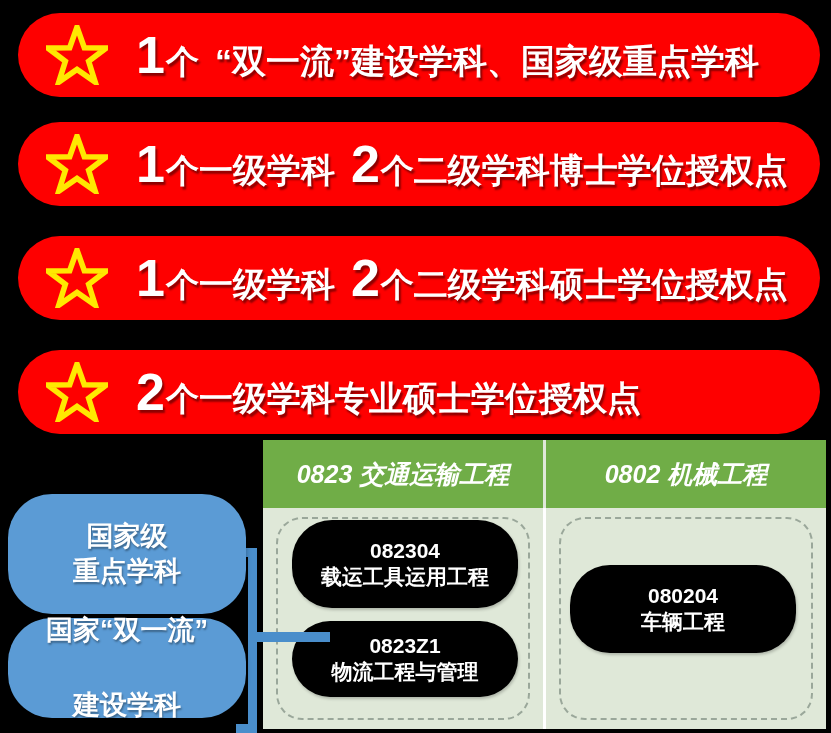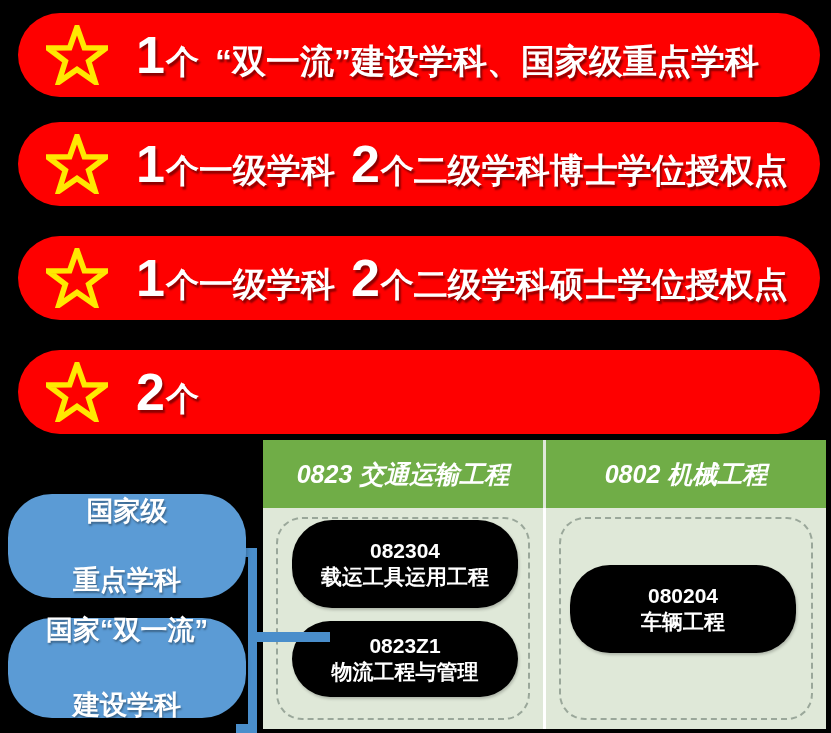--- a/index.html
+++ b/index.html
@@ -161,21 +161,21 @@
     box-shadow: 1px 2px 4px rgba(0,0,0,0.25);
     z-index: 5;
   }
   .bluebox div {
     font-size: 27px;
     font-weight: bold;
     line-height: 1.28;
     white-space: nowrap;
     text-shadow: 1px 2px 2px rgba(0,0,0,0.35);
   }
-  .blue-1 { left: 8px;  top: 494px; width: 238px; height: 104px; justify-content: space-between; }
+  .blue-1 { left: 8px;  top: 494px; width: 238px; height: 120px; }
   .blue-2 { left: 8px;  top: 618px; width: 238px; height: 100px; gap: 40px; }
 
   
   .connector { position: absolute; left: 0; top: 430px; width: 340px; height: 303px; z-index: 4; }
 </style>
 </head>
 <body>
 
 <div class="pill pill-1">
   <div class="star-wrap">
@@ -227,20 +227,21 @@
 
 <div class="pill pill-4">
   <div class="star-wrap">
     <svg width="62" height="60" viewBox="0 0 100 96" aria-hidden="true">
       <polygon points="50,3 61.8,36.3 97,36.8 68.8,58.1 79.4,91.8 50,71.2 20.6,91.8 31.2,58.1 3,36.8 38.2,36.3" fill="none" stroke="#ffe800" stroke-width="9" stroke-linejoin="miter"></polygon>
     </svg>
   </div>
   <div class="pill-text">
     <span class="num">2</span>
       <span class="cn-sm">个</span>
+      <span class="cn">一级学科专业硕士学位授权点</span>
   </div>
 </div>
 
 <div class="table-box">
   <div class="table-head">
     <div class="th th-left">
       <span class="code">0823</span>
         <span class="nm">交通运输工程</span>
     </div>
     <div class="th">

